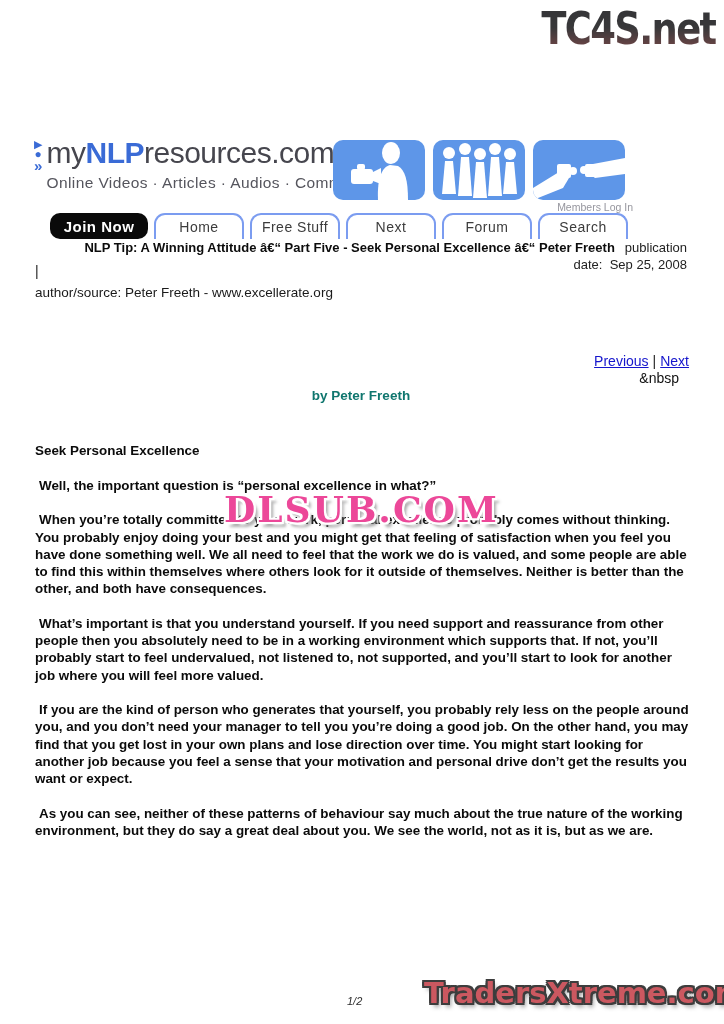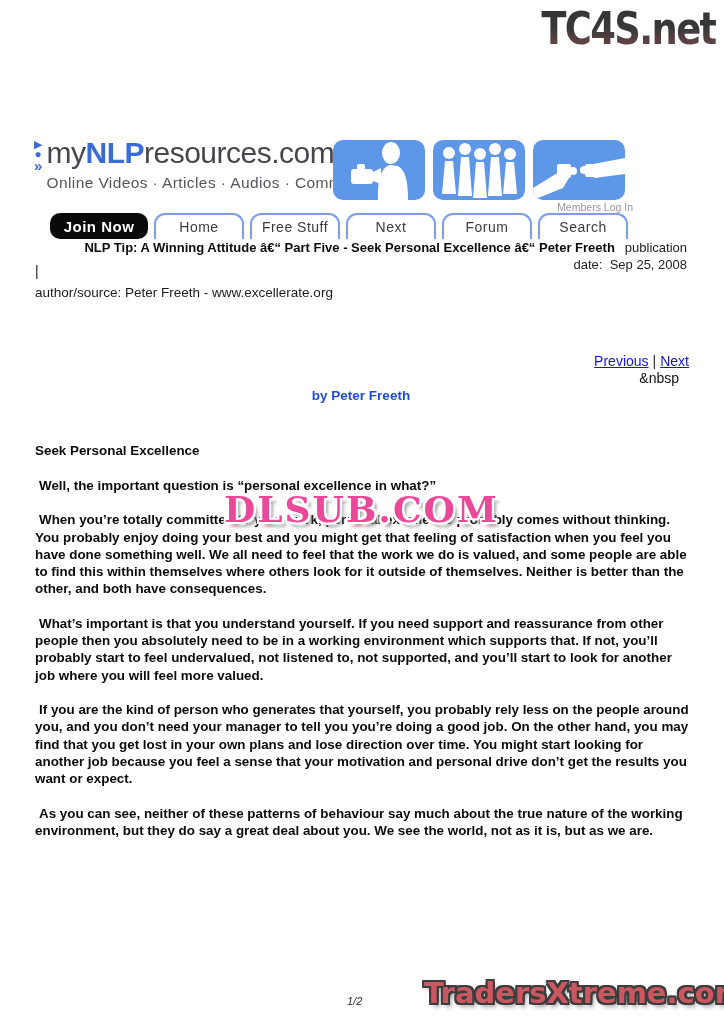--- a/index.html
+++ b/index.html
@@ -79,21 +79,21 @@
 
   .pipe   { position:absolute; left:35px; top:263px; font-size:14px; color:#222; }
   .author { position:absolute; left:35px; top:285px; font-size:13.5px; color:#1a1a1a; }
 
   .pager { position:absolute; right:35px; top:353px; text-align:right; font-size:14px; }
   .pager a { color:#1515cc; text-decoration:underline; cursor:pointer; }
   .pager .psep { color:#222; margin:0 4px; }
   .pager .nbsp { margin-top:1px; padding-right:10px; color:#111; }
 
   .byline { position:absolute; left:35px; top:388px; width:652px; text-align:center;
-            font-weight:bold; font-size:13.5px; color:#1d4ed8; }
+            font-weight:bold; font-size:13.5px; color:#0f766e; }
 
   
   .content { position:absolute; left:35px; top:442px; width:656px;
              font-weight:bold; font-size:13.4px; line-height:17.2px; color:#0b0b0b; }
   .content .h { margin-bottom:17.5px; }
   .content p { margin-bottom:17.5px; text-indent:4px; }
 
   
   .pageno { position:absolute; left:347px; top:995px; font-size:11px; font-style:italic; color:#2c2c2c; }
 </style>

